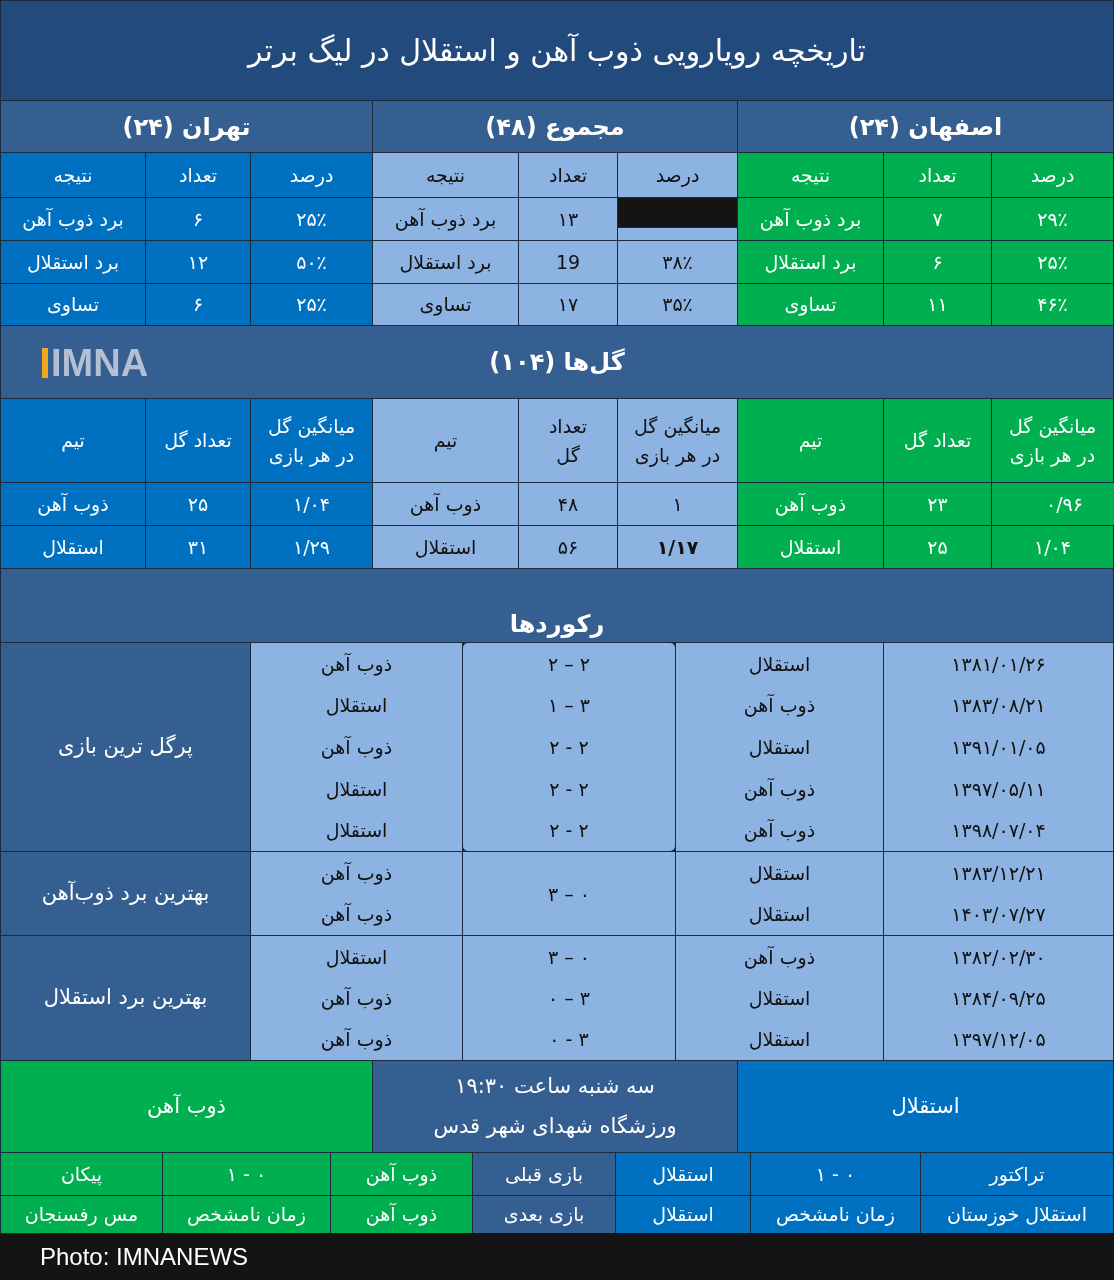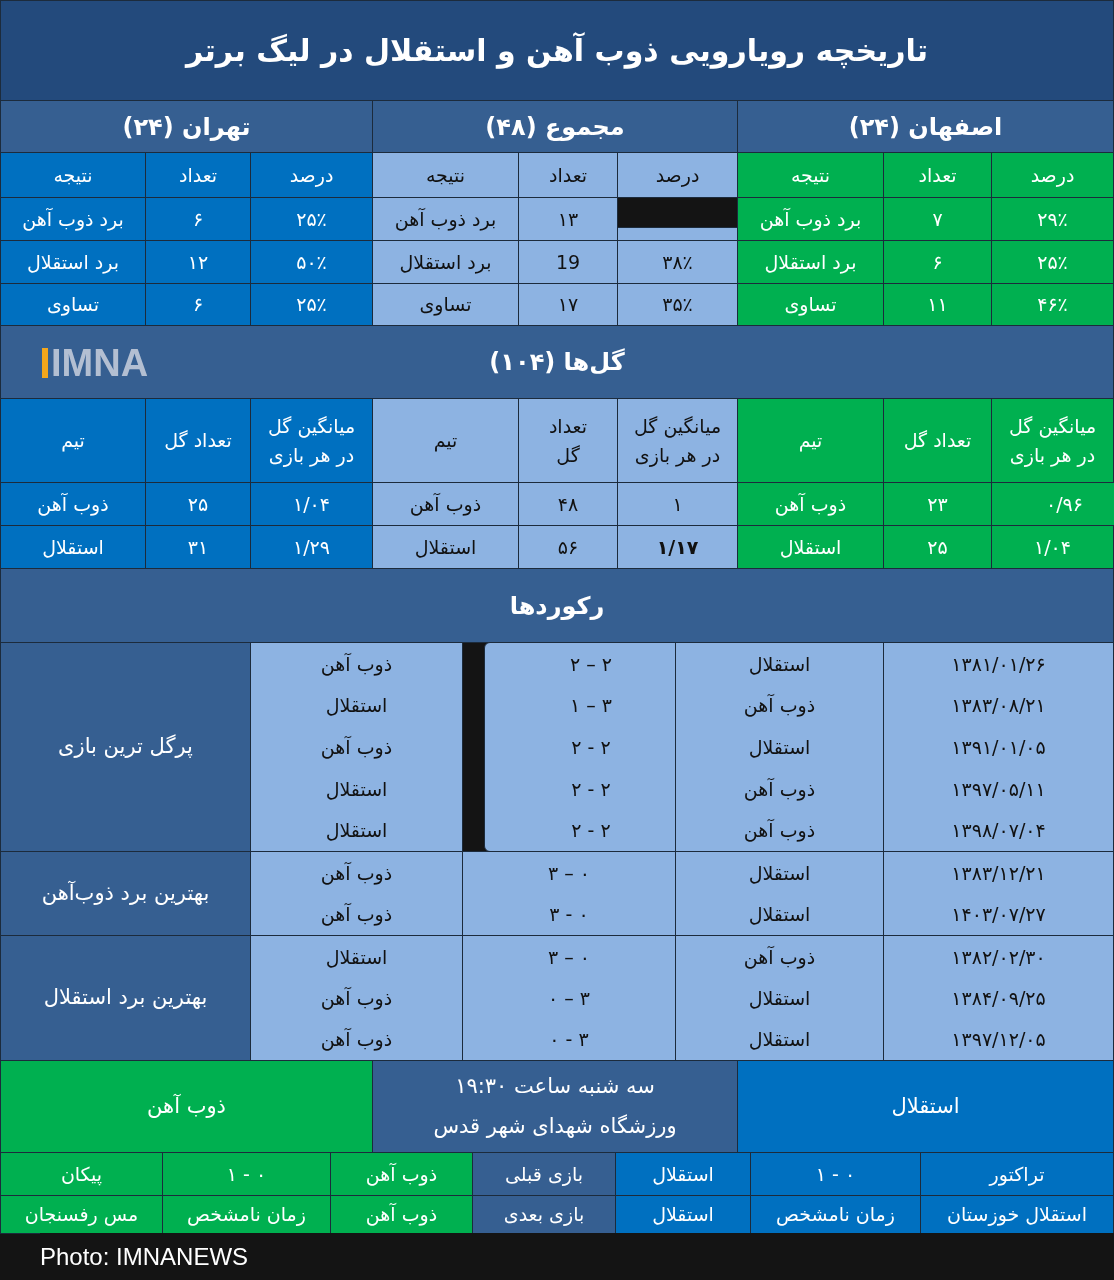--- a/index.html
+++ b/index.html
@@ -3,21 +3,21 @@
 <meta charset="utf-8">
 <style>
   * { box-sizing: border-box; margin: 0; padding: 0; }
   html, body { width: 1114px; height: 1280px; background: #141414; overflow: hidden; }
   body { position: relative; font-family: "DejaVu Sans", sans-serif; }
   .cell {
     position: absolute; display: flex; align-items: center; justify-content: center;
     text-align: center; direction: rtl; border: 1.5px solid #1c2b3c;
     font-size: 19px; line-height: 1.5;
   }
-  .title { background: #234a7c; color: #fff; font-weight: bold; font-size: 30px; border: 1.5px solid #1c2b3c; }
+  .title { background: #234a7c; color: #fff; font-weight: normal; font-size: 30px; border: 1.5px solid #1c2b3c; }
   .sec { background: #365f91; color: #fff; font-weight: bold; font-size: 24px; }
   .blue { background: #0070c0; color: #fff; }
   .light { background: #8db3e2; color: #111; }
   .green { background: #00b050; color: #fff; }
   .navy { background: #365f91; color: #fff; }
   .imna {
     position: absolute; left: 42px; top: 342px; font-family: "Liberation Sans", sans-serif;
     font-size: 38px; font-weight: bold; color: #b3bfd2; letter-spacing: 0px; direction: ltr;
   }
   .imna .bar { display: inline-block; width: 6px; height: 30px; background: #f4a71c; margin-right: 3px; vertical-align: -2px; }
@@ -266,36 +266,36 @@
       <span>استقلال</span>
     </div>
   <div class="cell green" style="left:883px;top:525px;width:109px;height:44px;">
       <span>۲۵</span>
     </div>
   <div class="cell green" style="left:991px;top:525px;width:123px;height:44px;">
       <span>۱/۰۴</span>
     </div>
 </div>
 
-<div class="cell sec" style="left:0;top:568px;width:1114px;height:75px;">
+<div class="cell sec" style="left:0;top:568px;width:1114px;height:75px;align-items:flex-end;">
   <span>رکوردها</span>
 </div>
 
 <div>
   <div class="cell navy" style="left:0;top:642px;width:251px;height:210px;font-size:21px;">
       <span>پرگل ترین بازی</span>
     </div>
   <div class="rec-col" style="left:250px;top:642px;width:213px;height:210px;">
     <div class="r">ذوب آهن</div>
     <div class="r">استقلال</div>
     <div class="r">ذوب آهن</div>
     <div class="r">استقلال</div>
     <div class="r">استقلال</div>
   </div>
-  <div class="rec-col" style="left:484px;top:642px;width:214px;height:210px;border-radius:6px;">
+  <div class="rec-col" style="left:462px;top:642px;width:214px;height:210px;border-radius:6px;">
     <div class="r">۲ – ۲</div>
     <div class="r">۳ – ۱</div>
     <div class="r">۲ - ۲</div>
     <div class="r">۲ - ۲</div>
     <div class="r">۲ - ۲</div>
   </div>
   <div class="rec-col" style="left:675px;top:642px;width:209px;height:210px;">
     <div class="r">استقلال</div>
     <div class="r">ذوب آهن</div>
     <div class="r">استقلال</div>
@@ -314,21 +314,20 @@
 <div>
   <div class="cell navy" style="left:0;top:851px;width:251px;height:85px;font-size:21px;">
       <span>بهترین برد ذوب‌آهن</span>
     </div>
   <div class="rec-col" style="left:250px;top:851px;width:213px;height:85px;">
     <div class="r">ذوب آهن</div>
     <div class="r">ذوب آهن</div>
   </div>
   <div class="rec-col" style="left:462px;top:851px;width:214px;height:85px;">
     <div class="r">۰ – ۳</div>
-    <div class="r">۰ - ۳</div>
   </div>
   <div class="rec-col" style="left:675px;top:851px;width:209px;height:85px;">
     <div class="r">استقلال</div>
     <div class="r">استقلال</div>
   </div>
   <div class="rec-col" style="left:883px;top:851px;width:231px;height:85px;">
     <div class="r">۱۳۸۳/۱۲/۲۱</div>
     <div class="r">۱۴۰۳/۰۷/۲۷</div>
   </div>
 </div>

